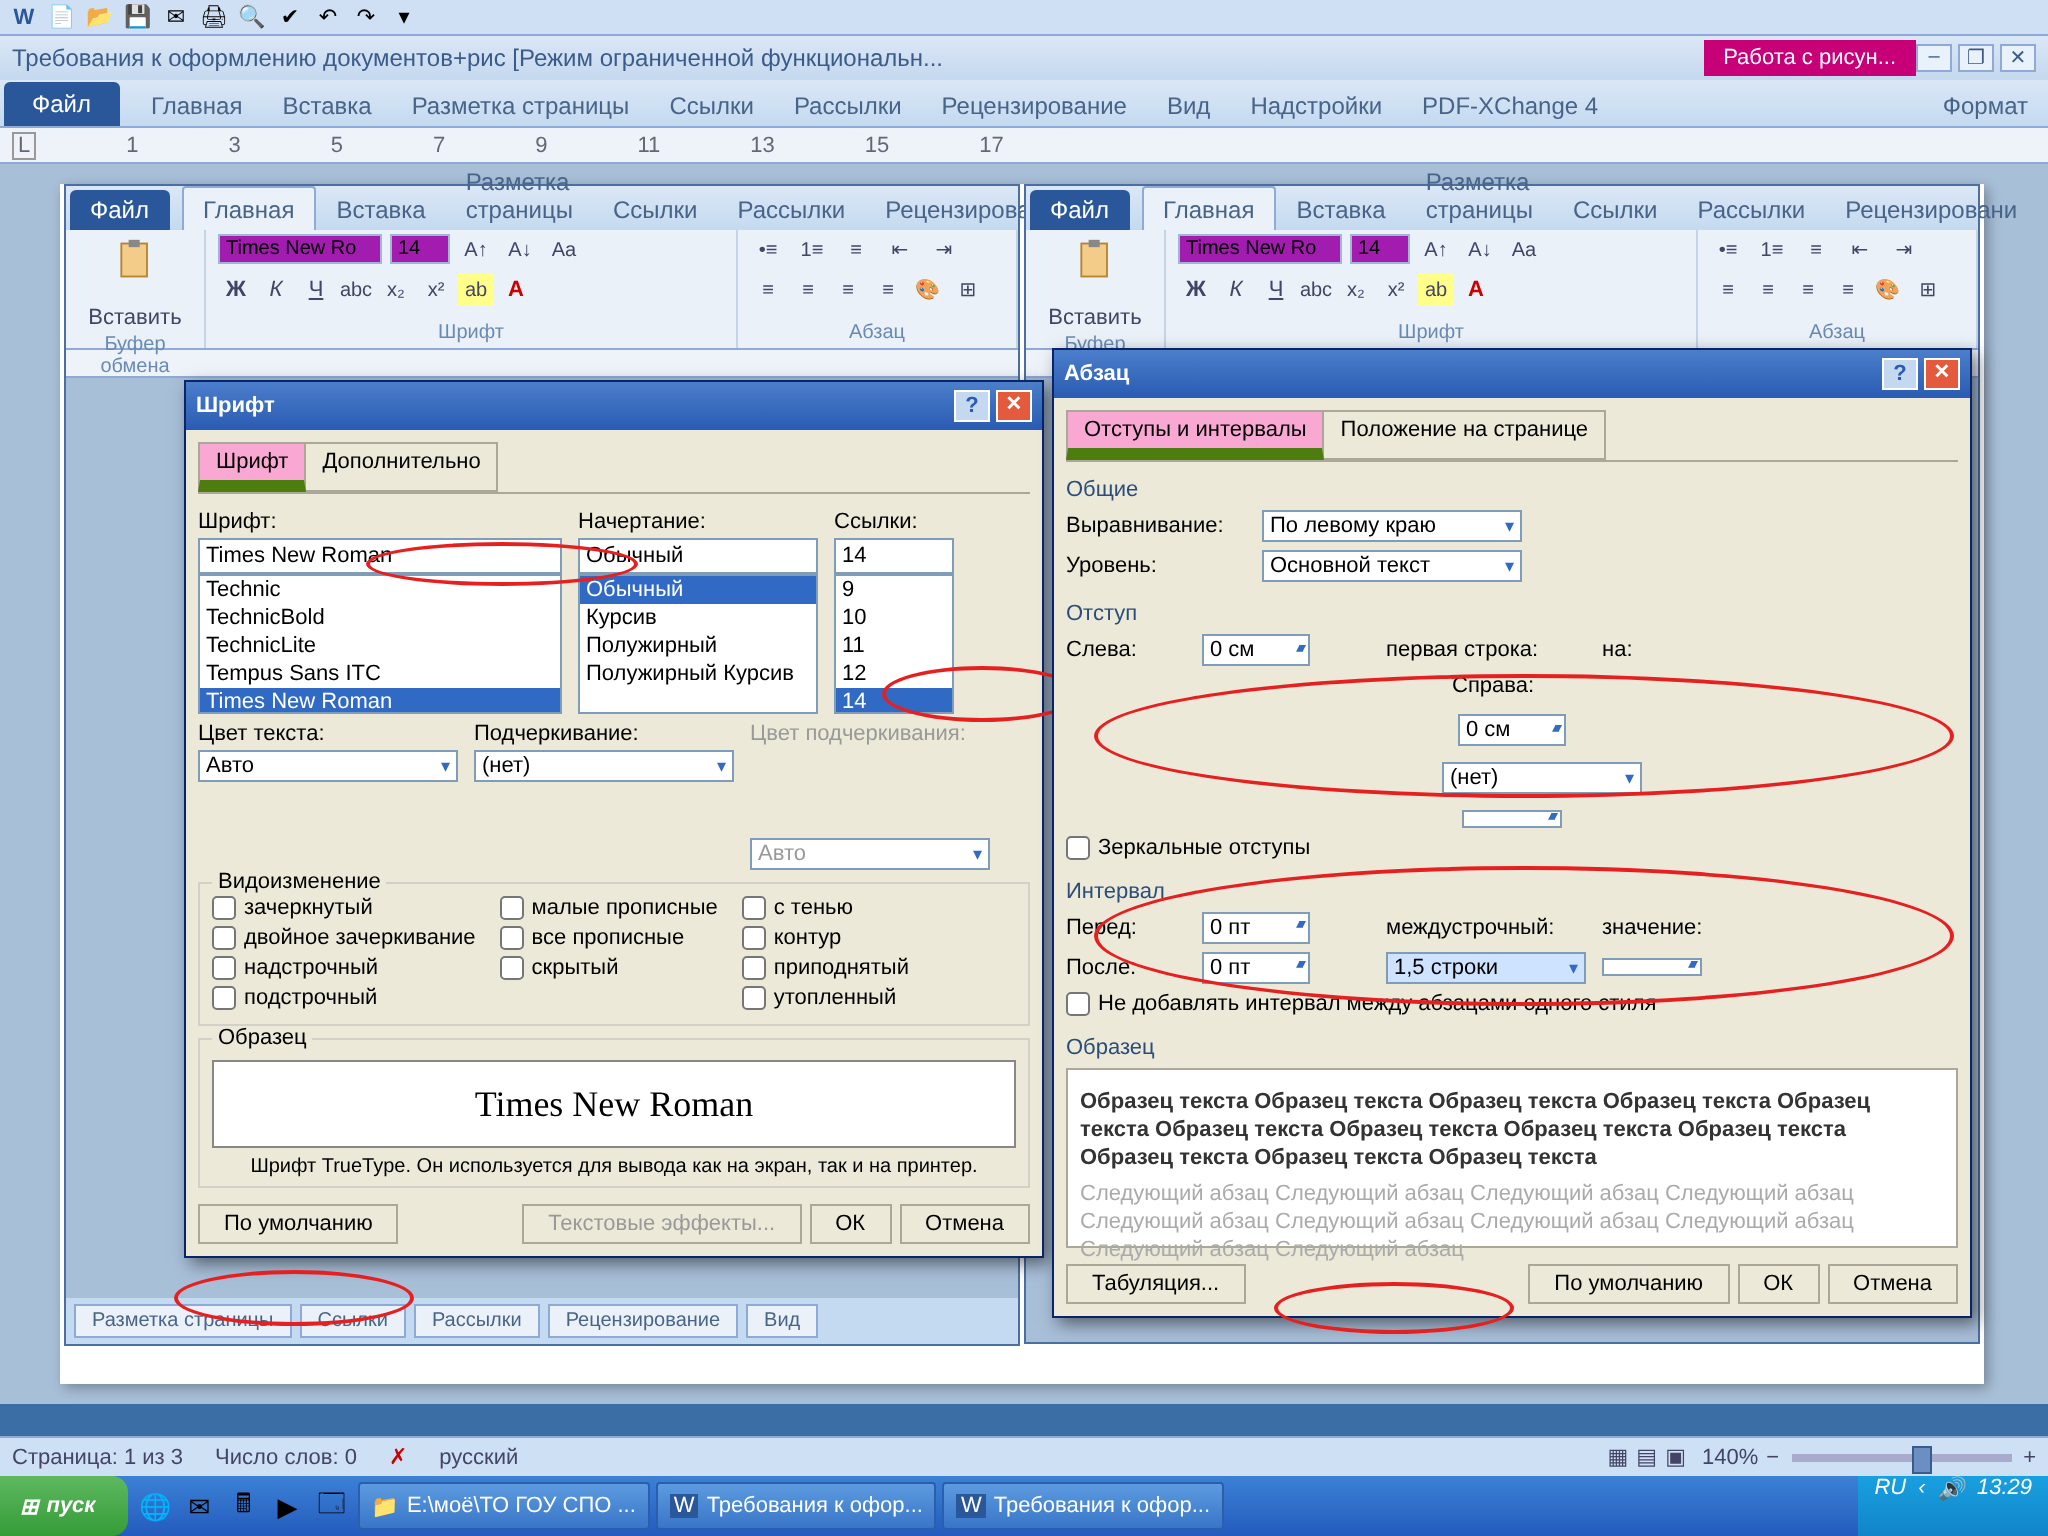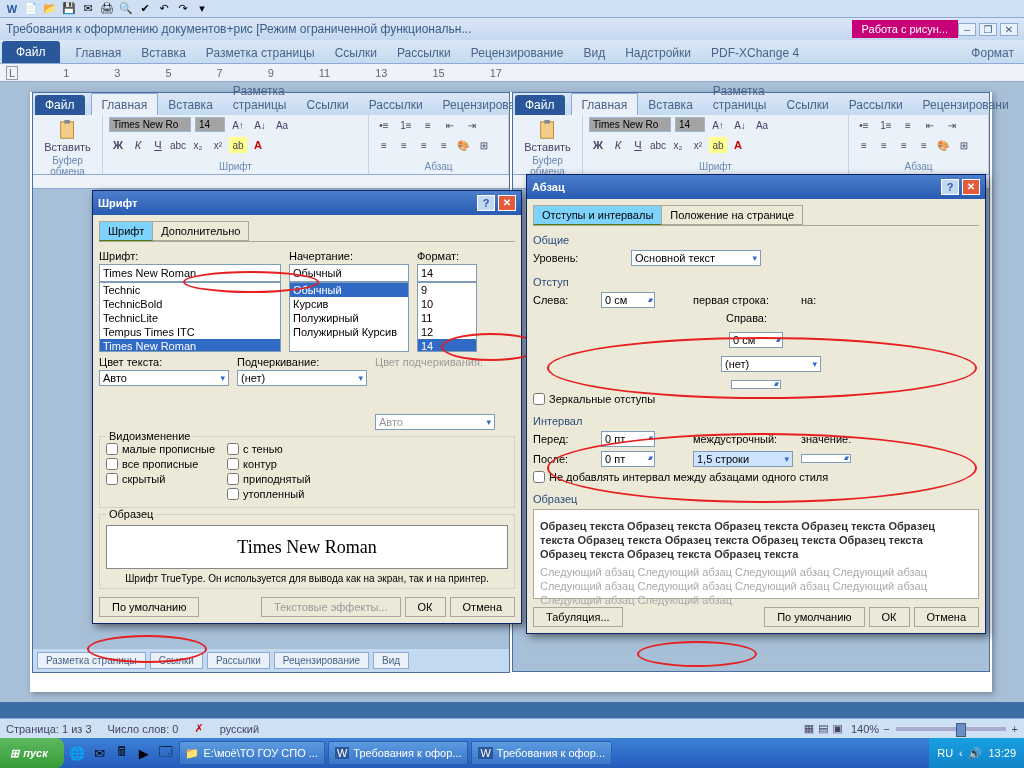--- a/index.html
+++ b/index.html
@@ -26,40 +26,40 @@
 
 
 .mini-word { position:absolute; width:478px; border:1px solid #4a6fa0; background:#c4d9ef;}
 .mini-word.left { left:2px; top:0;}
 .mini-word.right { right:2px; top:0;}
 .mini-ribbon-tabs { display:flex; align-items:flex-end; height:22px; background:linear-gradient(#dbe7f6,#c4daf0); padding-left:2px;}
 .mini-ribbon { height:60px; background:#eaf1f9; border-bottom:1px solid #8faad6; display:flex;}
 .rgroup { border-right:1px solid #c4d3e6; padding:2px 6px; display:flex; flex-direction:column; justify-content:space-between;}
 .rgroup-body { display:flex; gap:4px; align-items:flex-start;}
 .rgroup-lbl { text-align:center; color:#6a8ab3; font-size:10px;}
-.font-combo { border:1px solid #a0b6d4; background:#a3a3a3; padding:1px 3px; font-size:10px; width:82px;}
+.font-combo { border:1px solid #a0b6d4; background:#a21caf; padding:1px 3px; font-size:10px; width:82px;}
 .font-combo.sm { width:30px;}
 .tbtn { width:18px; height:16px; display:inline-flex; align-items:center; justify-content:center; color:#446; font-size:10px;}
-.bigbtn { display:flex; flex-direction:column; align-items:center; padding:2px 4px; font-size:10px; color:#446;}
+.bigbtn { display:flex; flex-direction:column; align-items:center; padding:2px 4px; font-size:10px; color:#446;gap:12px;}
 .bigbtn svg { width:22px; height:22px;}
 
 .mini-ruler { height:14px; background:#eef3fa; border-bottom:1px solid #8faad6;}
 .mini-tabs-btm { display:flex; background:#c4daf0; padding:3px 4px; gap:4px;}
 .mtab { background:#eaf1f9; border:1px solid #8faad6; padding:2px 8px; font-size:10px; color:#496489;}
 
 
 .dialog { position:absolute; background:#ece9d8; border:1px solid #0a246a; box-shadow:3px 3px 8px rgba(0,0,0,.5);}
 .dlg-title { height:24px; background:linear-gradient(#4b7ecb,#2a5bb3); display:flex; align-items:center; padding:0 5px; color:#fff; font-weight:bold; font-size:12px;}
 .dlg-title-txt { flex:1;}
 .dlg-close { width:18px; height:16px; background:#e35b3c; color:#fff; text-align:center; border:1px solid #fff; font-size:10px; line-height:14px; margin-left:3px;}
 .dlg-help { width:18px; height:16px; background:#c4d8ef; color:#2a5bb3; text-align:center; border:1px solid #fff; font-size:11px; line-height:14px;}
 .dlg-body { padding:6px;}
 .dlg-tabs { display:flex; border-bottom:1px solid #aca899; margin-bottom:8px;}
 .dtab { padding:3px 8px; border:1px solid #aca899; background:#ece9d8; font-size:11px; margin-right:-1px;}
-.dtab.active { background:#7dd3fc; border-bottom:1px solid #4d7c0f; position:relative; z-index:1;}
+.dtab.active { background:#f9a8d4; border-bottom:6px solid #4d7c0f; position:relative; z-index:1;}
 .dlg-row { display:flex; gap:8px; margin-bottom:4px;}
 .dlg-col { display:flex; flex-direction:column;}
 .dlg-lbl { font-size:11px; margin-bottom:2px;}
 .dinput { border:1px solid #7f9db9; background:#fff; padding:2px 3px; font-size:11px;}
 .dlist { border:1px solid #7f9db9; background:#fff; font-size:11px; overflow-y:auto;}
 .dlist div { padding:1px 3px;}
 .dlist div.sel { background:#316ac5; color:#fff;}
 .dcombo { border:1px solid #7f9db9; background:#fff; padding:1px 3px; font-size:11px; display:flex; justify-content:space-between; align-items:center;}
 .dcombo::after { content:"▾"; color:#316ac5; font-size:9px;}
 .group-box { border:1px solid #d4d0c8; padding:6px 6px 4px; margin-top:6px; position:relative;}
@@ -74,21 +74,21 @@
 
 
 .status { position:absolute; left:0; bottom:30px; width:100%; height:20px; background:#cee0f4; border-top:1px solid #8faad6; display:flex; align-items:center; padding:0 6px; font-size:11px; color:#446;}
 .status .spacer { flex:1;}
 .zoom-slider { width:110px; height:4px; background:#aac; margin:0 6px; position:relative;}
 .zoom-slider::after { content:""; position:absolute; left:55%; top:-4px; width:8px; height:12px; background:#6b8ec5; border:1px solid #3a5c8a;}
 
 
 .taskbar { position:absolute; left:0; bottom:0; width:100%; height:30px; background:linear-gradient(#3c81d6,#245bbd); display:flex; align-items:center;}
 .start { height:100%; background:linear-gradient(#5eb860,#359c37); color:#fff; font-style:italic; font-weight:bold; padding:0 16px 0 10px; display:flex; align-items:center; font-size:13px; border-radius:0 8px 8px 0;}
-.tray { margin-left:auto; height:100%; background:linear-gradient(#18a0e0,#1184c9); display:flex; align-items:center; padding:0 8px; color:#fff; font-size:11px; gap:6px;}
+.tray { margin-left:auto; height:100%; background:linear-gradient(#18a0e0,#1184c9); display:flex; align-items:flex-start; padding:0 8px; color:#fff; font-size:11px; gap:6px;font-style:italic;}
 .tb-item { height:24px; background:linear-gradient(#5c9be0,#3975c7); margin-left:3px; border:1px solid #2a5fad; border-radius:2px; display:flex; align-items:center; padding:0 6px; color:#fff; font-size:11px; gap:4px; max-width:150px; overflow:hidden; white-space:nowrap;}
 .tb-ql { display:flex; gap:2px; margin-left:4px;}
 .tb-ql span { width:20px; height:20px; display:flex; align-items:center; justify-content:center; font-size:13px;}
 .spin { border:1px solid #7f9db9; background:#fff; display:flex; align-items:center; padding:1px 3px; font-size:11px; width:54px; justify-content:space-between;}
 .spin::after { content:"▴▾"; font-size:7px; color:#316ac5; line-height:.7; letter-spacing:-2px; display:flex; flex-direction:column;}
 </style>
 </head>
 <body>
 
 <div class="word-app">
@@ -307,36 +307,36 @@
             <span class="dtab">Дополнительно</span>
           </div>
           <div class="dlg-row">
             <div class="dlg-col" style="width:182px;">
               <span class="dlg-lbl">Шрифт:</span>
               <input class="dinput" value="Times New Roman" style="">
               <div class="dlist" style="height:70px;">
                 <div>Technic</div>
                 <div>TechnicBold</div>
                 <div>TechnicLite</div>
-                <div>Tempus Times ITC</div>
+                <div>Tempus Sans ITC</div>
                 <div class="sel">Times New Roman</div>
               </div>
             </div>
             <div class="dlg-col" style="width:120px;">
               <span class="dlg-lbl">Начертание:</span>
               <input class="dinput" value="Обычный" style="">
               <div class="dlist" style="height:70px;">
                 <div class="sel">Обычный</div>
                 <div>Курсив</div>
                 <div>Полужирный</div>
                 <div>Полужирный Курсив</div>
               </div>
             </div>
             <div class="dlg-col" style="width:60px;">
-              <span class="dlg-lbl">Формат:</span>
+              <span class="dlg-lbl">Ссылки:</span>
               <input class="dinput" value="14" style="">
               <div class="dlist" style="height:70px;">
                 <div>9</div>
                 <div>10</div>
                 <div>11</div>
                 <div>12</div>
                 <div class="sel">14</div>
               </div>
             </div>
           </div>
@@ -359,20 +359,38 @@
                   <span>Авто</span>
                 </div>
             </div>
           </div>
           <div class="group-box">
             <span class="group-lbl">Видоизменение</span>
             <div style="display:flex;gap:12px;">
               <div>
                 <label class="chk">
                     <input type="checkbox" style="">
+                    <span>зачеркнутый</span>
+                  </label>
+                <label class="chk">
+                    <input type="checkbox" style="">
+                    <span>двойное зачеркивание</span>
+                  </label>
+                <label class="chk">
+                    <input type="checkbox" style="">
+                    <span>надстрочный</span>
+                  </label>
+                <label class="chk">
+                    <input type="checkbox" style="">
+                    <span>подстрочный</span>
+                  </label>
+              </div>
+              <div>
+                <label class="chk">
+                    <input type="checkbox" style="">
                     <span>малые прописные</span>
                   </label>
                 <label class="chk">
                     <input type="checkbox" style="">
                     <span>все прописные</span>
                   </label>
                 <label class="chk">
                     <input type="checkbox" style="">
                     <span>скрытый</span>
                   </label>
@@ -419,20 +437,26 @@
           <span class="dlg-title-txt">Абзац</span>
           <span class="dlg-help">?</span>
           <span class="dlg-close">✕</span>
         </div>
         <div class="dlg-body">
           <div class="dlg-tabs">
             <span class="dtab active">Отступы и интервалы</span>
             <span class="dtab">Положение на странице</span>
           </div>
           <div style="color:#2a4d7a;margin:4px 0;">Общие</div>
+          <div class="dlg-row" style="align-items:center;">
+            <span style="width:90px;">Выравнивание:</span>
+            <div class="dcombo" style="width:130px;">
+                <span>По левому краю</span>
+              </div>
+          </div>
           <div class="dlg-row" style="align-items:center;">
             <span style="width:90px;">Уровень:</span>
             <div class="dcombo" style="width:130px;">
                 <span>Основной текст</span>
               </div>
           </div>
 
           <div style="color:#2a4d7a;margin:10px 0 4px;">Отступ</div>
           <div class="dlg-row" style="align-items:center;">
             <span style="width:60px;">Слева:</span>

